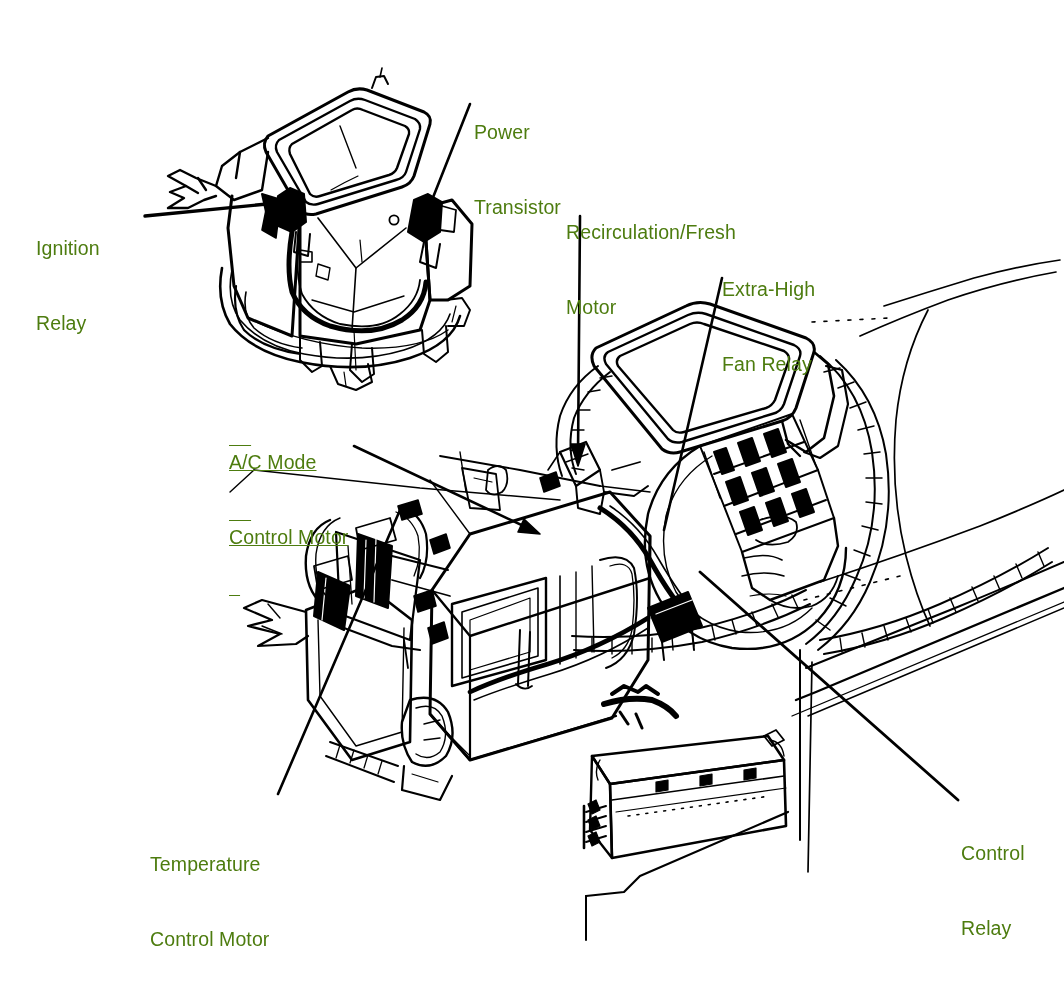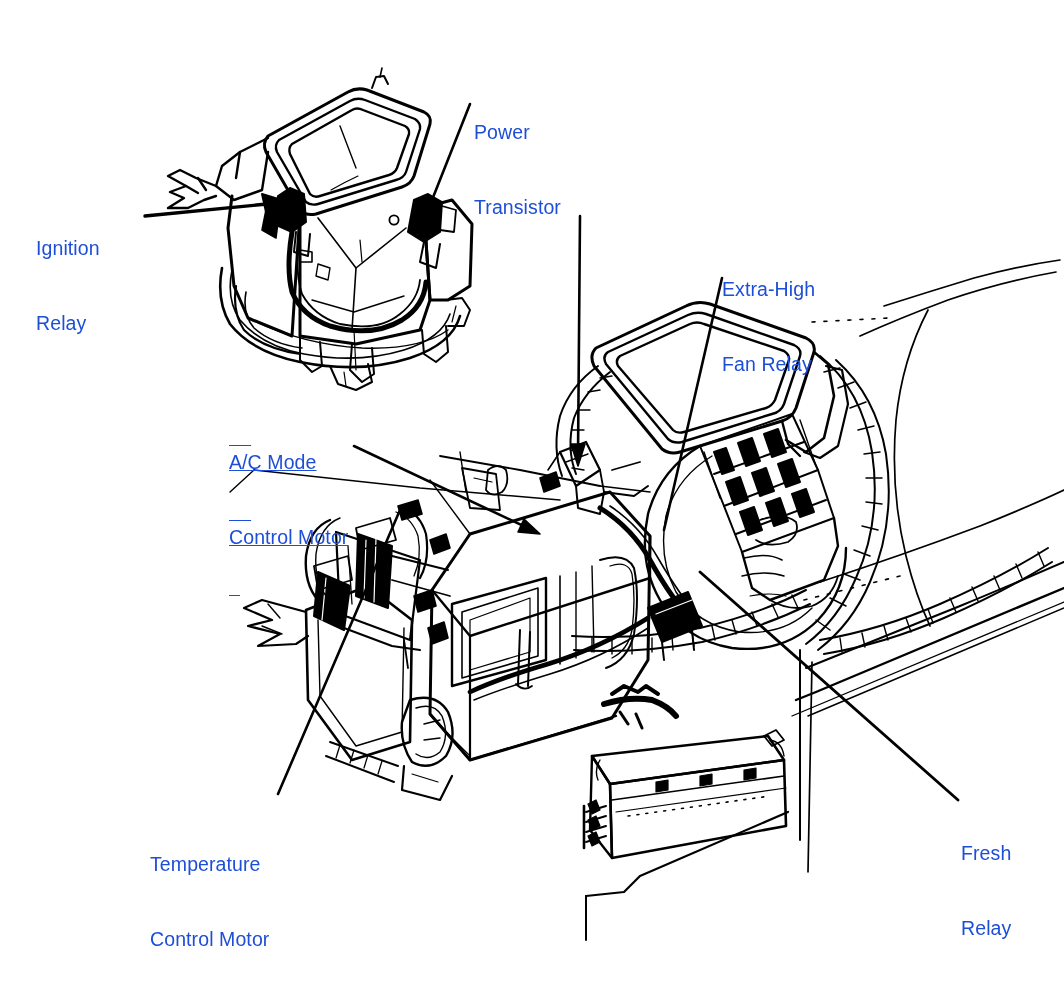--- a/index.html
+++ b/index.html
@@ -12,21 +12,21 @@
   }
   #stage{position:relative;width:1064px;height:982px;background:#fff;}
   #art{position:absolute;inset:0;width:1064px;height:982px;}
 
   
   .callout{
     position:absolute;
     font-family:"Liberation Sans", sans-serif;
     font-size:19.5px;
     line-height:25px;
-    color:#1d4ed8;
+    color:#4d7c0f;
     white-space:pre;
     letter-spacing:0.1px;
     user-select:none;
   }
   .callout span{display:block;}
 
   .c-ignition   {left:36px;  top:186px;}
   .c-power      {left:474px; top:70px;}
   .c-recirc     {left:566px; top:170px;}
   .c-extrahigh  {left:722px; top:227px;}
@@ -453,35 +453,37 @@
     <span>Ignition</span>
     <span>Relay</span>
   </div>
 
   <div class="callout c-power">
     <span>Power</span>
     <span>Transistor</span>
   </div>
 
   <div class="callout c-recirc">
+    <span>Recirculation/Fresh</span>
+    <span>Motor</span>
   </div>
 
   <div class="callout c-extrahigh">
     <span>Extra-High</span>
     <span>Fan Relay</span>
   </div>
 
   <div class="callout c-acmode">
     <span>A/C Mode</span>
     <span>Control Motor</span>
   </div>
 
   <div class="callout c-temp">
     <span>Temperature</span>
     <span>Control Motor</span>
   </div>
 
   <div class="callout c-heater">
-    <span>Fresh</span>
+    <span>Control</span>
     <span>Relay</span>
   </div>
 
 </div>
 
 </body></html>

